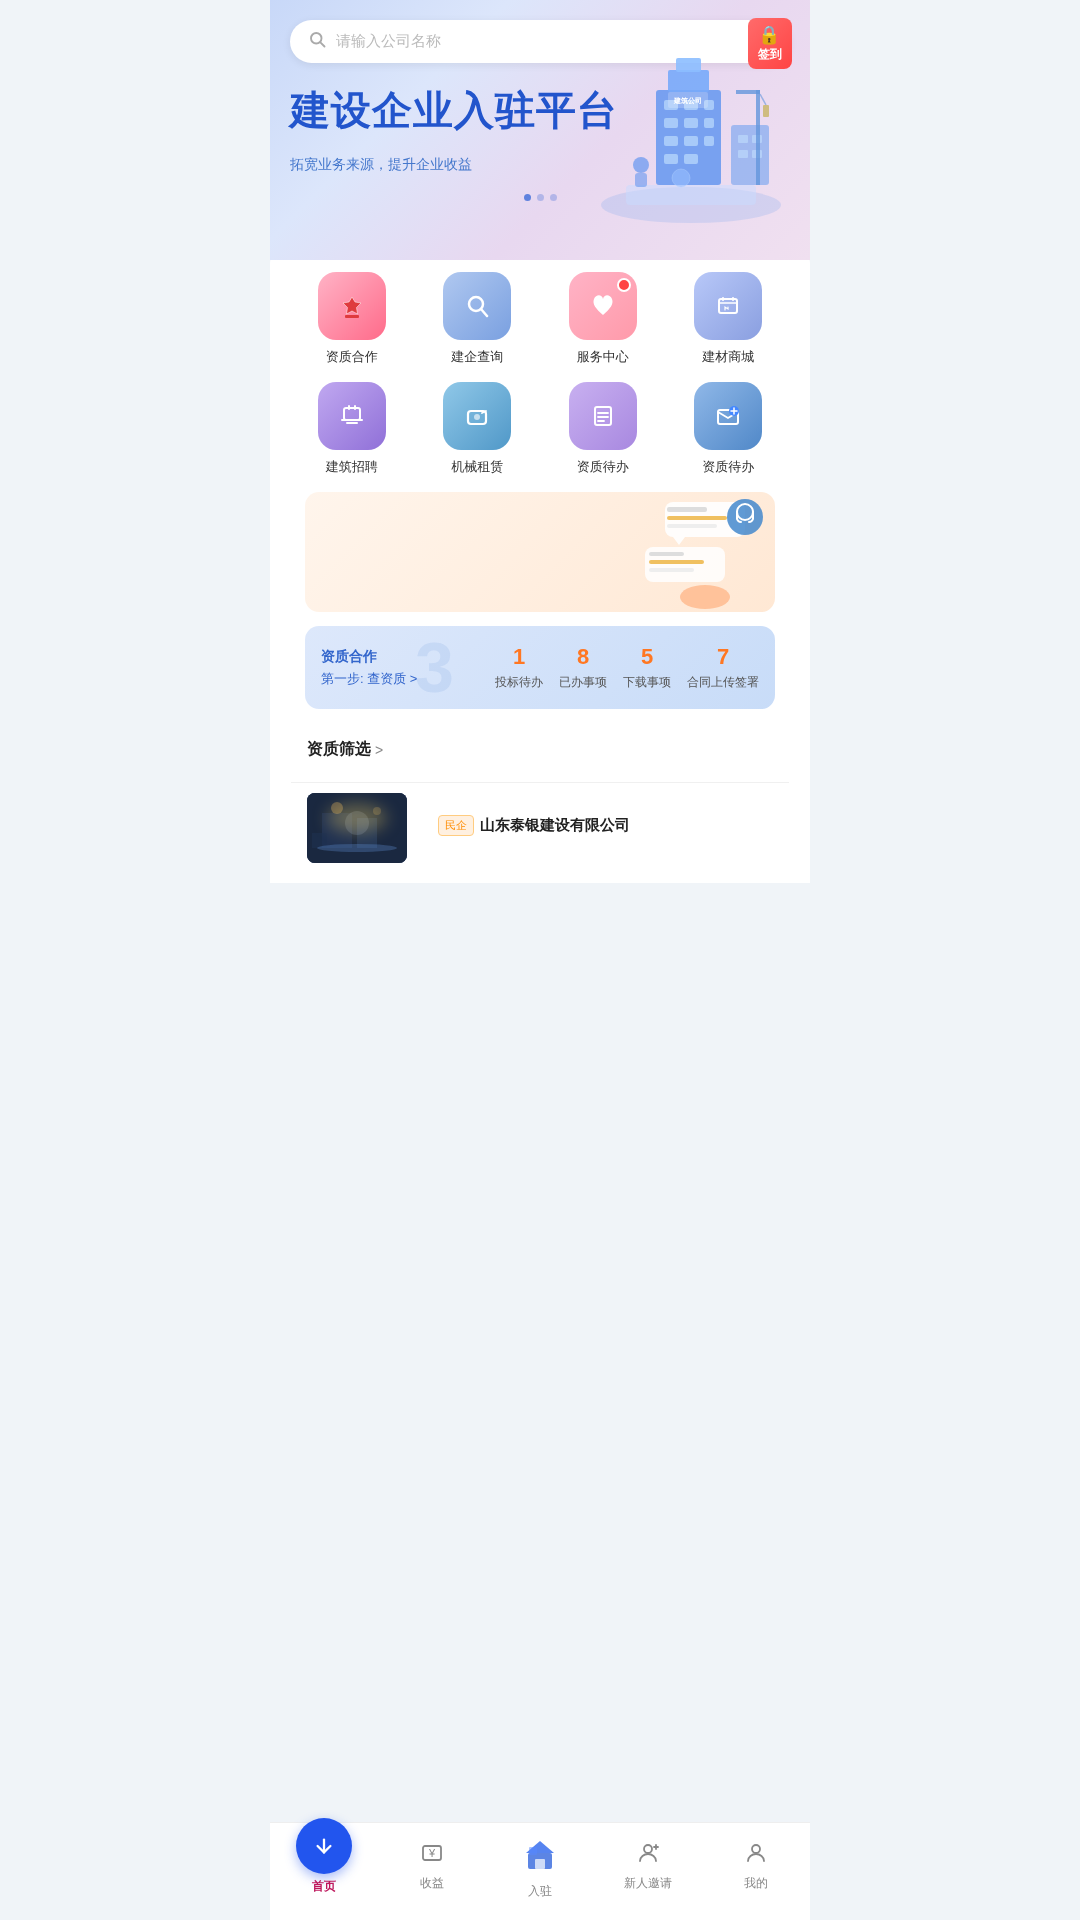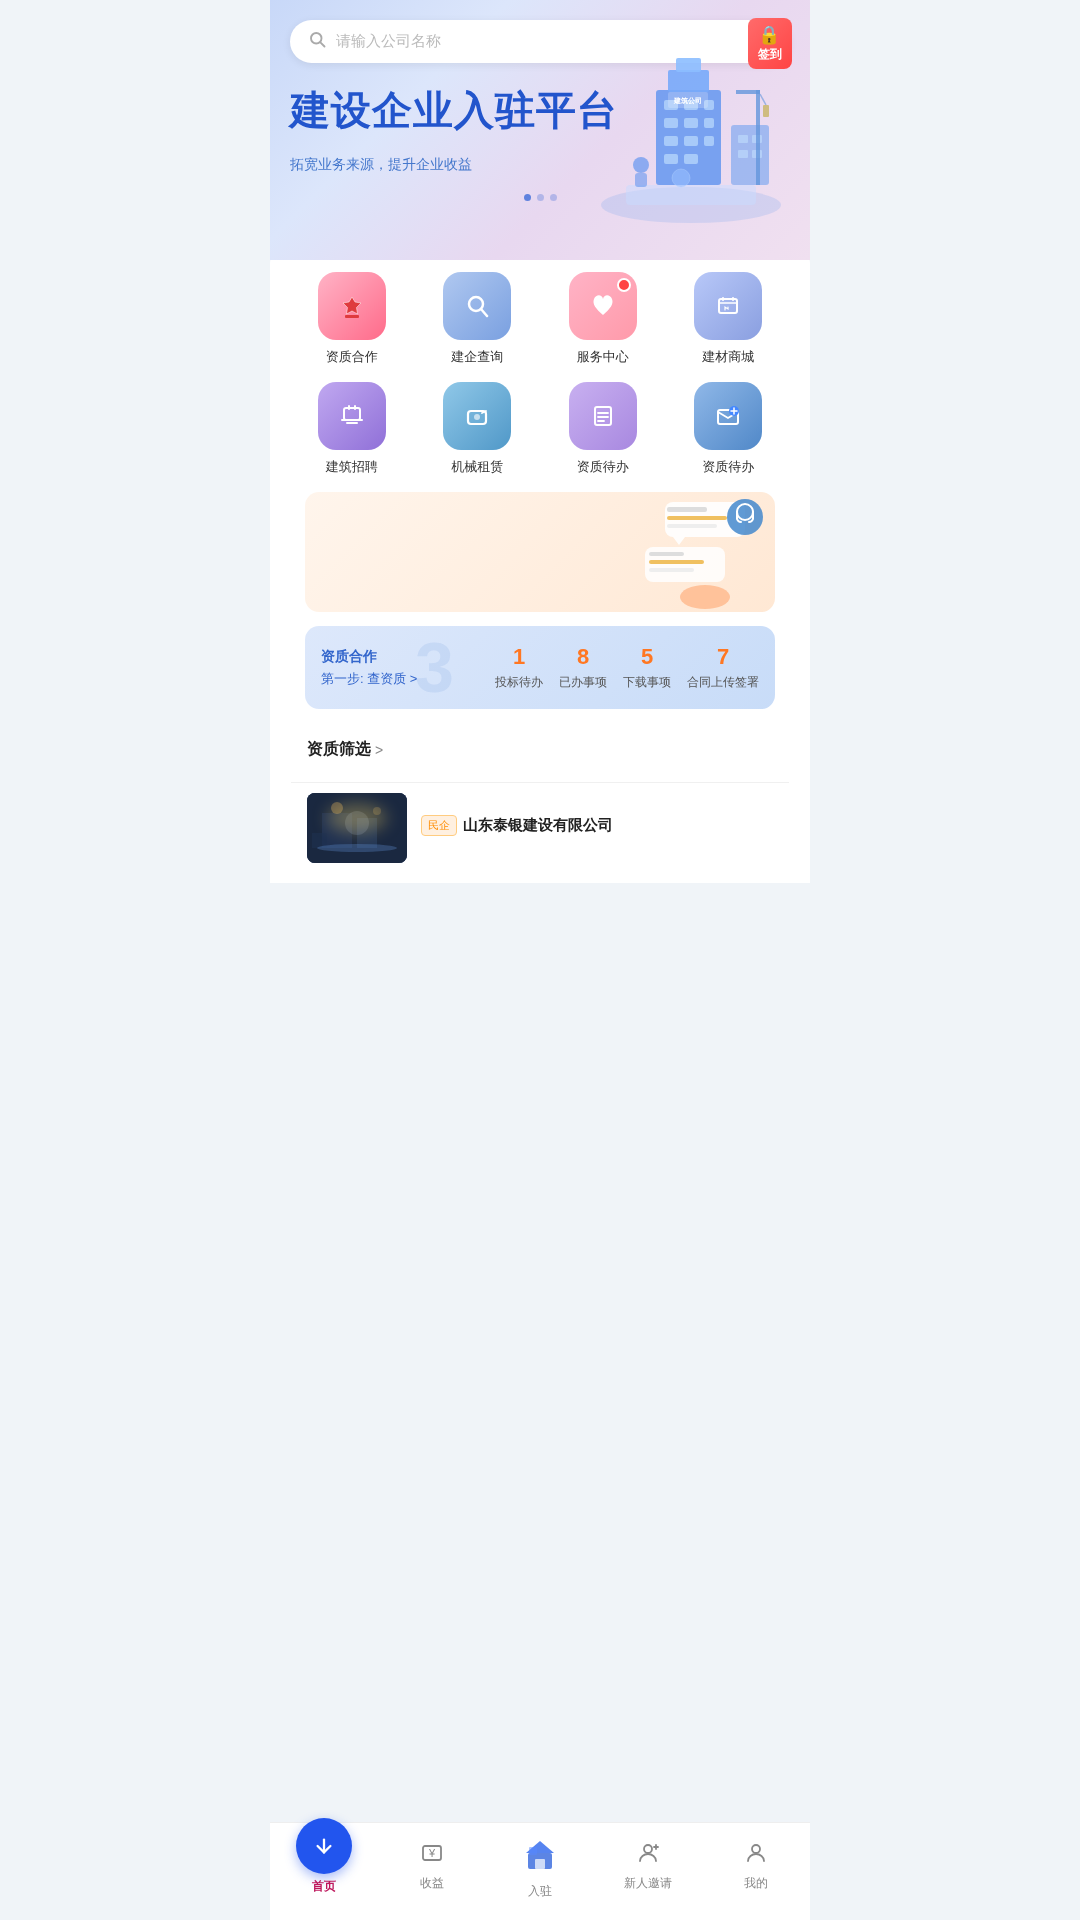--- a/index.html
+++ b/index.html
@@ -294,20 +294,21 @@
       filter: blur(8px);
     }
     .company-info {
       flex: 1;
     }
     .company-tags {
       display: flex;
       gap: 6px;
       margin-bottom: 6px;
       align-items: center;
+      margin-left: 17px;
     }
     .tag-mq {
       background: #fff0e0;
       color: #ff8c00;
       font-size: 11px;
       padding: 2px 6px;
       border-radius: 4px;
       border: 1px solid #ffcc80;
     }
     .company-name {

